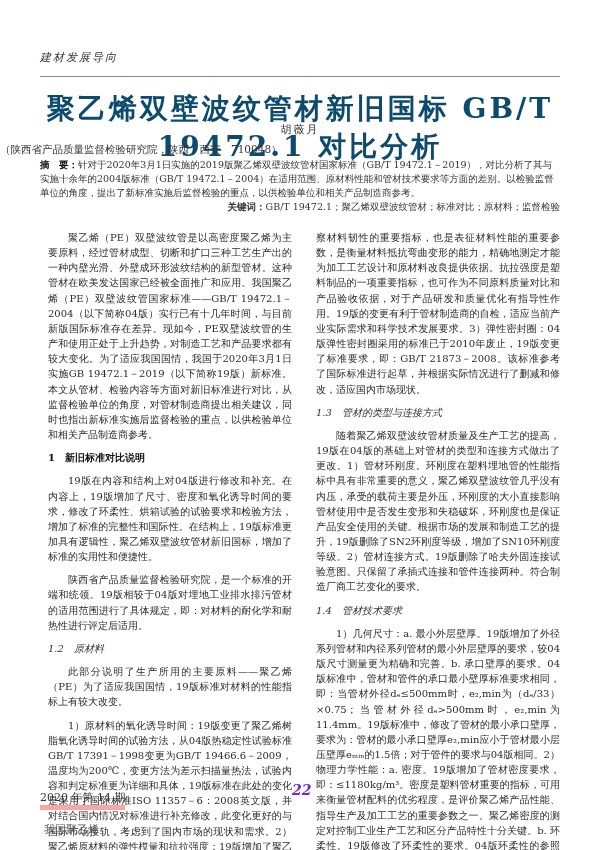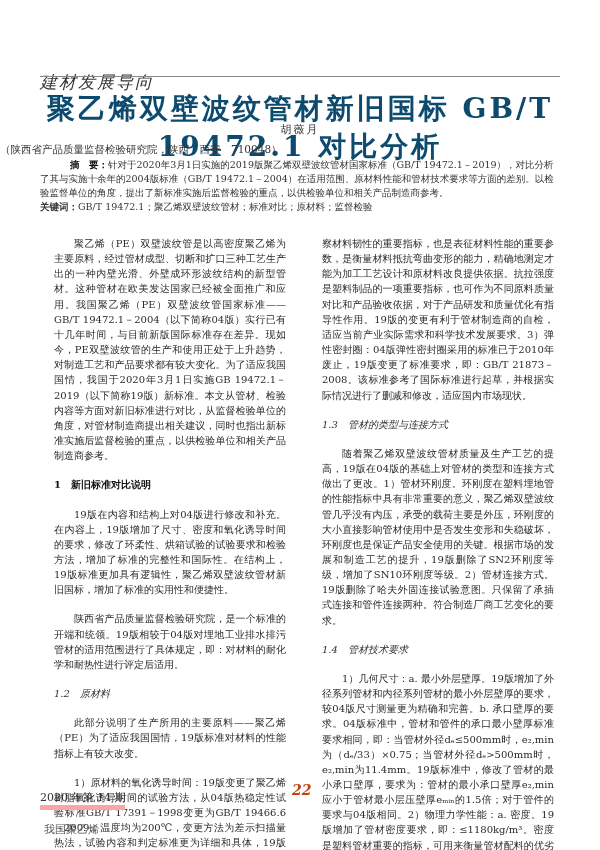--- a/index.html
+++ b/index.html
@@ -1,33 +1,33 @@
 <!DOCTYPE html>
 <html><head>
 <meta charset="utf-8">
 <style>
   html, body { margin:0; padding:0; background:#ffffff; }
   body { width:600px; height:850px; position:relative; overflow:hidden; color:#222; font-family:"DejaVu Serif","Liberation Serif",serif; }
-  .journal { position:absolute; left:40px; top:50px; font-size:17px; letter-spacing:2px; color:#333; font-style:italic;margin-top:21px; }
+  .journal { position:absolute; left:40px; top:50px; font-size:11px; letter-spacing:2px; color:#333; font-style:italic; }
   .rule { position:absolute; left:40px; right:40px; top:76px; border-top:1.5px solid #888; }
   .title { position:absolute; left:0; right:0; top:90px; text-align:center; font-size:28px; font-weight:bold; letter-spacing:3px; color:#0c4a6e; }
   .author { position:absolute; left:0; right:0; top:122px; text-align:center; font-size:11px; color:#333; letter-spacing:2px;font-family:Liberation Serif, serif; }
   .affil { position:absolute; left:0; right:0; top:143px; text-align:left; font-size:10.5px; color:#333; }
   .abstract { position:absolute; left:40px; right:40px; top:158px; font-size:9.5px; line-height:14.2px; color:#333; }
-  .abstract b { color:#111;margin-left:30px; }
-  .keywords { position:absolute; left:40px; right:28px; top:201px; font-size:9.5px; color:#333; }
+  .abstract b { color:#111; }
+  .keywords { position:absolute; left:40px; right:40px; top:201px; font-size:9.5px; color:#333;text-align:right; }
   .col { position:absolute; top:222px; width:260px; font-size:10px; line-height:15.15px; color:#2a2a2a; text-align:justify; }
   .col.left { left:40px; }
   .col.right { left:308px; }
-  .col p { margin:14px; text-indent:2em; }
+  .col p { margin:8px; text-indent:2em; }
   .col p.noindent { text-indent:0; }
   .h1 { font-weight:bold; color:#111; }
   .h2 { font-style:italic; color:#333; }
   .footer-issue { position:absolute; left:40px; top:790px; font-size:11px; color:#333; border-bottom:5px solid #fca5a5; }
-  .page-num { position:absolute; left:292px; top:782px; font-size:14px; font-style:italic; font-weight:bold; color:#c2410c; }
+  .page-num { position:absolute; left:292px; top:782px; font-size:14px; font-style:italic; font-weight:bold; color:#6d28d9; }
   .watermark { position:absolute; left:44px; top:822px; font-size:11px; color:#555; }
 </style>
 </head>
 <body>
 
 <div class="journal">建材发展导向</div>
 <div class="rule"></div>
 
 <div class="title">聚乙烯双壁波纹管材新旧国标 GB/T 19472.1 对比分析</div>
 <div class="author">胡薇月</div>

